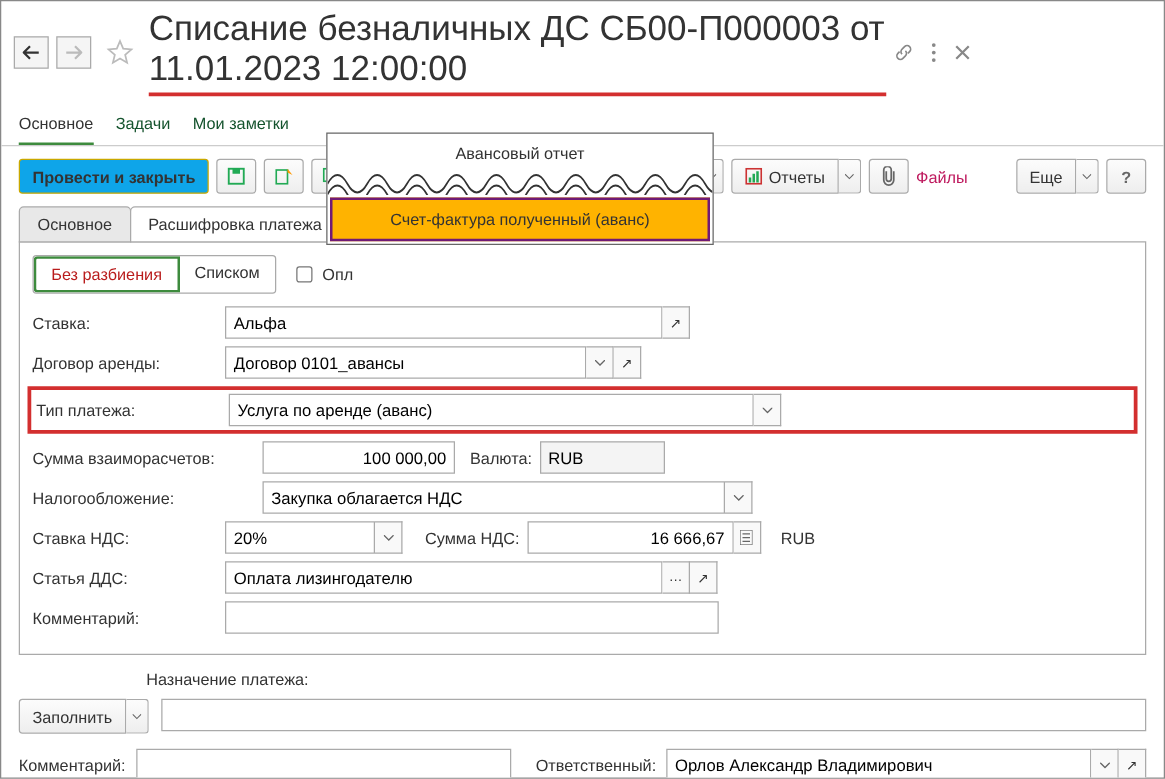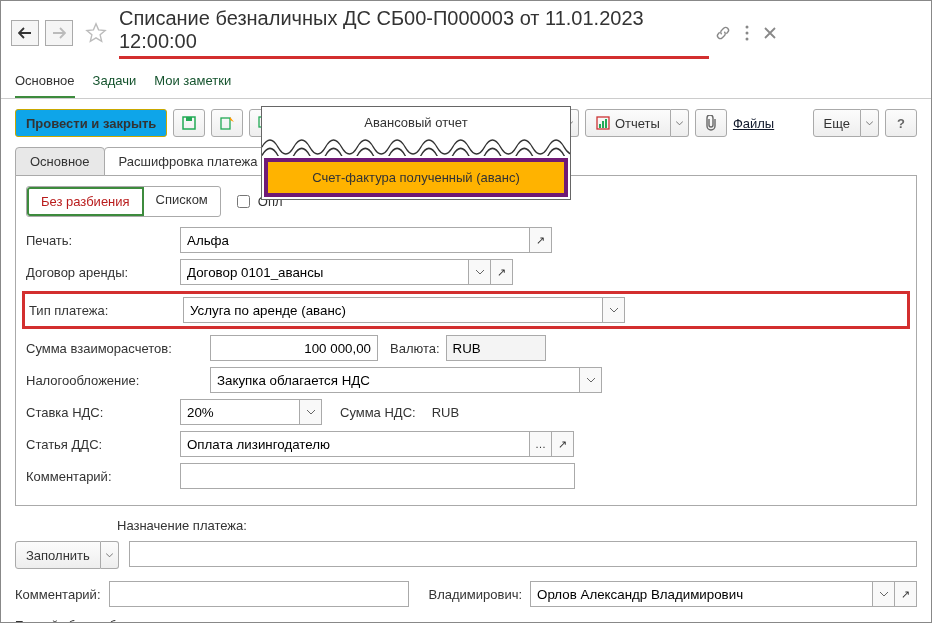--- a/index.html
+++ b/index.html
@@ -33,21 +33,21 @@
   justify-content: center;
   cursor: pointer;
 }
 .star-icon {
   width: 22px;
   height: 22px;
   color: #bbb;
   margin-left: 6px;
 }
 .page-title {
-  font-size: 20px;
+  font-size: 28px;
   font-weight: normal;
   margin-left: 6px;
   flex: 1;
   border-bottom: 3px solid #d32f2f;
   padding-bottom: 3px;
   display: inline-block;
   width: fit-content;
   max-width: 590px;
 }
 .title-right-icons {
@@ -99,21 +99,21 @@
 .btn.yellow {
   background: #0ea5e9;
   border-color: #c9a800;
   font-weight: bold;
 }
 .btn.icon-only { width: 32px; padding: 0; }
 .btn-split { display: flex; }
 .btn-split .btn { border-radius: 0; }
 .btn-split .btn:first-child { border-radius: 3px 0 0 3px; }
 .btn-split .btn.drop { border-left: none; border-radius: 0 3px 3px 0; padding: 0 5px; width: 18px; }
-.link { color: #0f172a; text-decoration: underline; cursor: pointer; }
+.link { color: #be185d; cursor: pointer; }
 
 .dropdown-menu {
   position: absolute;
   left: 260px;
   top: 105px;
   width: 310px;
   background: #fff;
   border: 1px solid #666;
   z-index: 100;
 }
@@ -124,21 +124,21 @@
 }
 .wavy-divider {
   height: 18px;
   background: repeating-linear-gradient(90deg, transparent 0 8px, transparent 8px 16px);
   position: relative;
   overflow: hidden;
 }
 .wavy-divider svg { position: absolute; left: 0; top: -5px; width: 100%; height: 28px; }
 .dropdown-item.highlighted {
   background: #ffb300;
-  border: 4px solid #701a75;
+  border: 2px solid #701a75;
   margin: 2px;
 }
 
 
 .tabs {
   display: flex;
   margin: 0 14px;
 }
 .tab {
   padding: 6px 14px;
@@ -377,21 +377,21 @@
       <div class="seg-btn green">Без разбиения</div>
       <div class="seg-btn">Списком</div>
     </div>
     <label class="checkbox-lbl">
       <input type="checkbox" style="">
       <span>Опл</span>
     </label>
   </div>
 
   <div class="form-row">
-    <div class="form-label">Печать:</div>
+    <div class="form-label">Ставка:</div>
     <div class="field-group">
       <input class="input" style="width: 350px;" value="Альфа">
       <div class="mini-btn">↗</div>
     </div>
   </div>
 
   <div class="form-row">
     <div class="form-label">Договор аренды:</div>
     <div class="field-group">
       <input class="input" style="width: 289px;" value="Договор 0101_авансы">
@@ -411,21 +411,21 @@
       <div class="mini-btn">
           <svg width="8" height="5" viewBox="0 0 8 5">
             <path d="M0 0 L4 4 L8 0" stroke="#666" fill="none"></path>
           </svg>
         </div>
     </div>
   </div>
 
   <div class="form-row">
     <div class="form-label" style="width:178px">Сумма взаиморасчетов:</div>
-    <input class="input text-right" style="width: 168px;" value="100 000,00">
+    <input class="input text-right" style="width: 154px;" value="100 000,00">
     <span style="margin-left:6px">Валюта:</span>
     <input class="input readonly" style="width: 100px;" readonly="" value="RUB">
   </div>
 
   <div class="form-row">
     <div class="form-label" style="width:178px">Налогообложение:</div>
     <div class="field-group">
       <input class="input" style="width: 370px;" value="Закупка облагается НДС">
       <div class="mini-btn">
           <svg width="8" height="5" viewBox="0 0 8 5">
@@ -439,20 +439,31 @@
     <div class="form-label">Ставка НДС:</div>
     <div class="field-group">
       <input class="input" style="width: 120px;" value="20%">
       <div class="mini-btn">
           <svg width="8" height="5" viewBox="0 0 8 5">
             <path d="M0 0 L4 4 L8 0" stroke="#666" fill="none"></path>
           </svg>
         </div>
     </div>
     <span style="margin-left:12px">Сумма НДС:</span>
+    <div class="field-group">
+      <input class="input text-right" style="width: 165px;" value="16 666,67">
+      <div class="mini-btn">
+          <svg width="10" height="12" viewBox="0 0 10 12">
+            <rect x="0" y="0" width="10" height="12" fill="none" stroke="#666"></rect>
+            <line x1="2" y1="3" x2="8" y2="3" stroke="#666"></line>
+            <line x1="2" y1="6" x2="8" y2="6" stroke="#666"></line>
+            <line x1="2" y1="9" x2="8" y2="9" stroke="#666"></line>
+          </svg>
+        </div>
+    </div>
     <span style="margin-left:10px">RUB</span>
   </div>
 
   <div class="form-row">
     <div class="form-label">Статья ДДС:</div>
     <div class="field-group">
       <input class="input" style="width: 350px;" value="Оплата лизингодателю">
       <div class="mini-btn">…</div>
       <div class="mini-btn">↗</div>
     </div>
@@ -476,21 +487,21 @@
           </svg>
         </div>
     </div>
     <input class="input" style="flex: 1 1 0%;">
   </div>
 </div>
 
 <div class="footer-row">
   <span>Комментарий:</span>
   <input class="input" style="width: 300px;">
-  <span style="margin-left:12px">Владимирович:</span>
+  <span style="margin-left:12px">Ответственный:</span>
   <div class="field-group" style="flex:1">
     <input class="input" style="flex: 1 1 0%;" value="Орлов Александр Владимирович">
     <div class="mini-btn">
         <svg width="8" height="5" viewBox="0 0 8 5">
           <path d="M0 0 L4 4 L8 0" stroke="#666" fill="none"></path>
         </svg>
       </div>
     <div class="mini-btn">↗</div>
   </div>
 </div>

